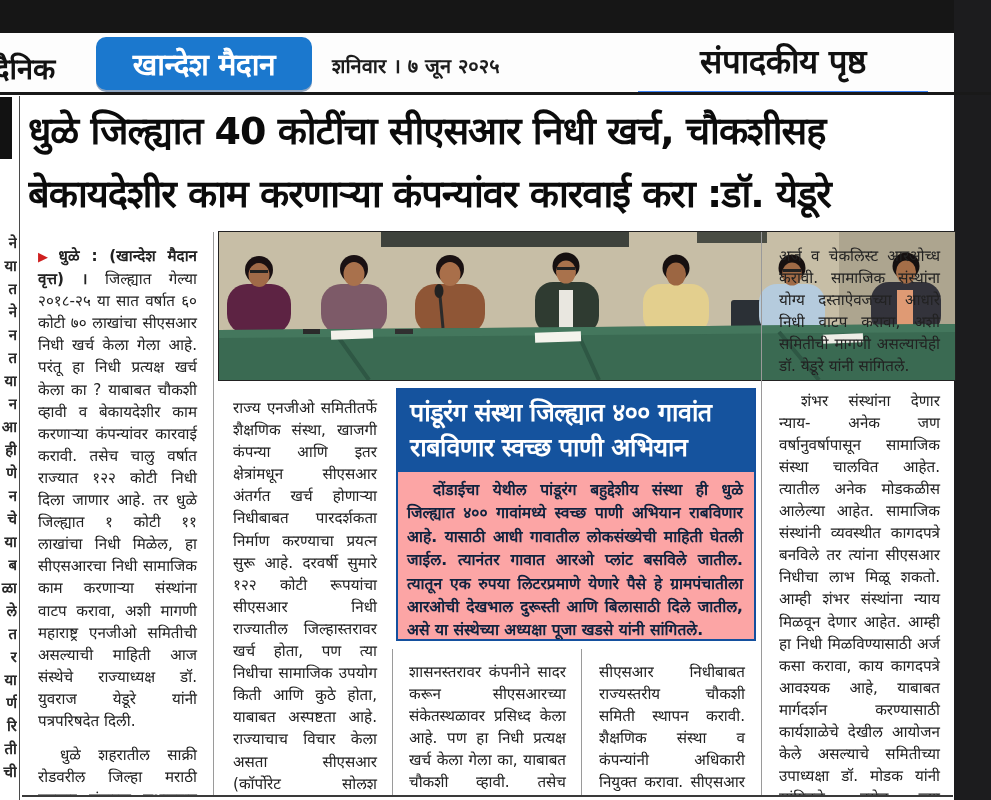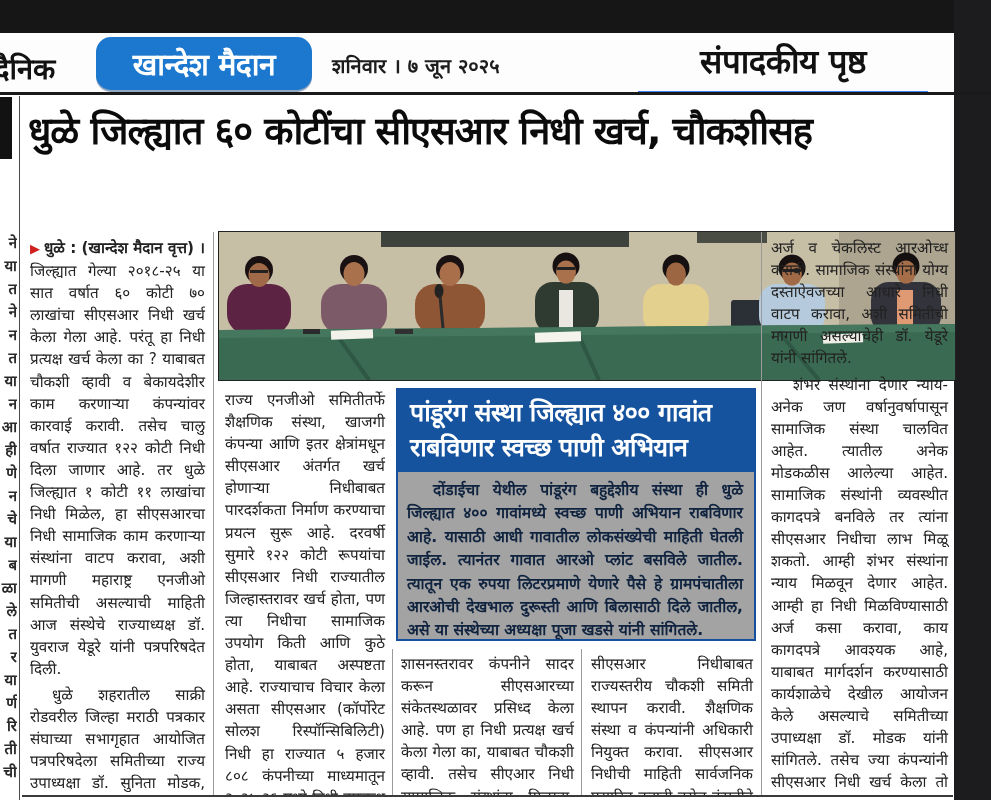--- a/index.html
+++ b/index.html
@@ -11,21 +11,21 @@
   }
   .abs{position:absolute;}
   
   .topbar{left:0;top:0;width:991px;height:33px;background:#161616;}
   .right-edge{right:0;top:0;width:37px;height:800px;background:#1c1c1e;}
   .header-band{left:0;top:33px;width:954px;height:60px;background:#fdfdfd;}
   .header-rule{left:0;top:92px;width:991px;height:3px;background:#191919;}
   .daily-label{left:-6px;top:48px;font-size:29px;font-weight:bold;color:#121212;}
   .masthead-box{
     left:96px;top:37px;width:216px;height:53px;
-    background:#1b78ce;border-radius:15px;
+    background:#1b78ce;border-radius:10px;
     display:flex;align-items:center;justify-content:center;
     box-shadow:0 2px 0 rgba(10,60,120,.45);
   }
   .masthead-box span{color:#ffffff;font-size:30px;font-weight:bold;letter-spacing:-.5px;}
   .date-line{left:332px;top:52px;font-size:20px;font-weight:bold;color:#1d1d1d;}
   .page-label{
     left:638px;top:38px;width:290px;text-align:center;
     font-size:33px;font-weight:bold;color:#111;
     padding-bottom:8px;border-bottom:1px solid #3b82f6;letter-spacing:-.5px;
   }
@@ -43,40 +43,40 @@
   .headline{
     left:28px;top:100px;width:924px;height:128px;overflow:hidden;
     font-weight:bold;color:#0b0b0b;letter-spacing:-1px;
   }
   .headline div{font-size:38px;line-height:63px;white-space:nowrap;}
   
   .col{
     font-size:15.2px;line-height:22.1px;text-align:justify;color:#222;
     overflow:hidden;
   }
-  .col p{margin:4px;}
+  .col p{margin:12px;}
   .col p + p{text-indent:22px;}
   .lead-bullet{color:#cf1f1f;font-size:13px;margin-right:4px;}
   .lead-bold{font-weight:bold;}
   .col1{left:26px;top:233px;width:183px;height:563px;}
   .col2{left:221px;top:385px;width:168px;height:412px;}
   .col3{left:397px;top:649px;width:181px;height:148px;}
   .col4{left:587px;top:649px;width:170px;height:148px;}
   .col5{left:767px;top:233px;width:185px;height:563px;}
   .bottom-rule{left:22px;top:795px;width:931px;height:2px;background:#3a3a3a;}
   
   .photo{
     left:218px;top:231px;width:738px;height:150px;
     border:1px solid #222;box-sizing:border-box;background:#c8bfa8;
   }
   .photo svg{display:block;}
   
   .hl-box{
     left:396px;top:388px;width:360px;height:253px;box-sizing:border-box;
-    border:2px solid #14509e;background:#a3a3a3;
+    border:2px solid #14509e;background:#fca5a5;
   }
   .hl-title{
     background:#15539e;color:#ffffff;
     font-size:25px;font-weight:bold;line-height:35px;
     padding:5px 10px 7px 12px;letter-spacing:-.5px;
   }
   .hl-body{
     padding:7px 11px 0 9px;
     font-size:15.6px;line-height:23.4px;font-weight:bold;
     color:#10233f;text-align:justify;text-indent:26px;
@@ -119,21 +119,22 @@
     <span>र</span>
     <span>या</span>
     <span>र्ण</span>
     <span>रि</span>
     <span>ती</span>
     <span>ची</span>
   </div>
 <div class="abs v-rule" style="left:19px;top:96px;height:704px;"></div>
 
 <div class="abs headline">
-  <div>धुळे जिल्ह्यात ६० कोटींचा सीएसआर निधी खर्च, चौकशीसह</div>
+  <div>धुळे जिल्ह्यात 40 कोटींचा सीएसआर निधी खर्च, चौकशीसह</div>
+  <div>बेकायदेशीर काम करणाऱ्या कंपन्यांवर कारवाई करा :डॉ. येडूरे</div>
 </div>
 
 <div class="abs col col1">
   <p>
     <span class="lead-bullet">▶</span><span class="lead-bold">धुळे : (खान्देश मैदान वृत्त) ।</span>
     <span>जिल्ह्यात गेल्या २०१८-२५ या सात वर्षात ६० कोटी ७० लाखांचा सीएसआर निधी खर्च केला गेला आहे. परंतू हा निधी प्रत्यक्ष खर्च केला का ? याबाबत चौकशी व्हावी व बेकायदेशीर काम करणाऱ्या कंपन्यांवर कारवाई करावी. तसेच चालु वर्षात राज्यात १२२ कोटी निधी दिला जाणार आहे. तर धुळे जिल्ह्यात १ कोटी ११ लाखांचा निधी मिळेल, हा सीएसआरचा निधी सामाजिक काम करणाऱ्या संस्थांना वाटप करावा, अशी मागणी महाराष्ट्र एनजीओ समितीची असल्याची माहिती आज संस्थेचे राज्याध्यक्ष डॉ. युवराज येडूरे यांनी पत्रपरिषदेत दिली.</span>
   </p>
   <p>धुळे शहरातील साक्री रोडवरील जिल्हा मराठी पत्रकार संघाच्या सभागृहात आयोजित पत्रपरिषदेला समितीच्या राज्य उपाध्यक्षा डॉ. सुनिता मोडक, राज्य चिटणीस लक्ष्मण डोळस, शितल सोनवणे, राज्य संपर्कप्रमुख पूजा खडसे आदी उपस्थित होते. यावेळी बोलतांना डॉ. येडूरे यांनी सांगितले की, महाराष्ट्र</p>
 </div>
 <div class="abs v-rule-light" style="left:213px;top:232px;height:563px;"></div>

